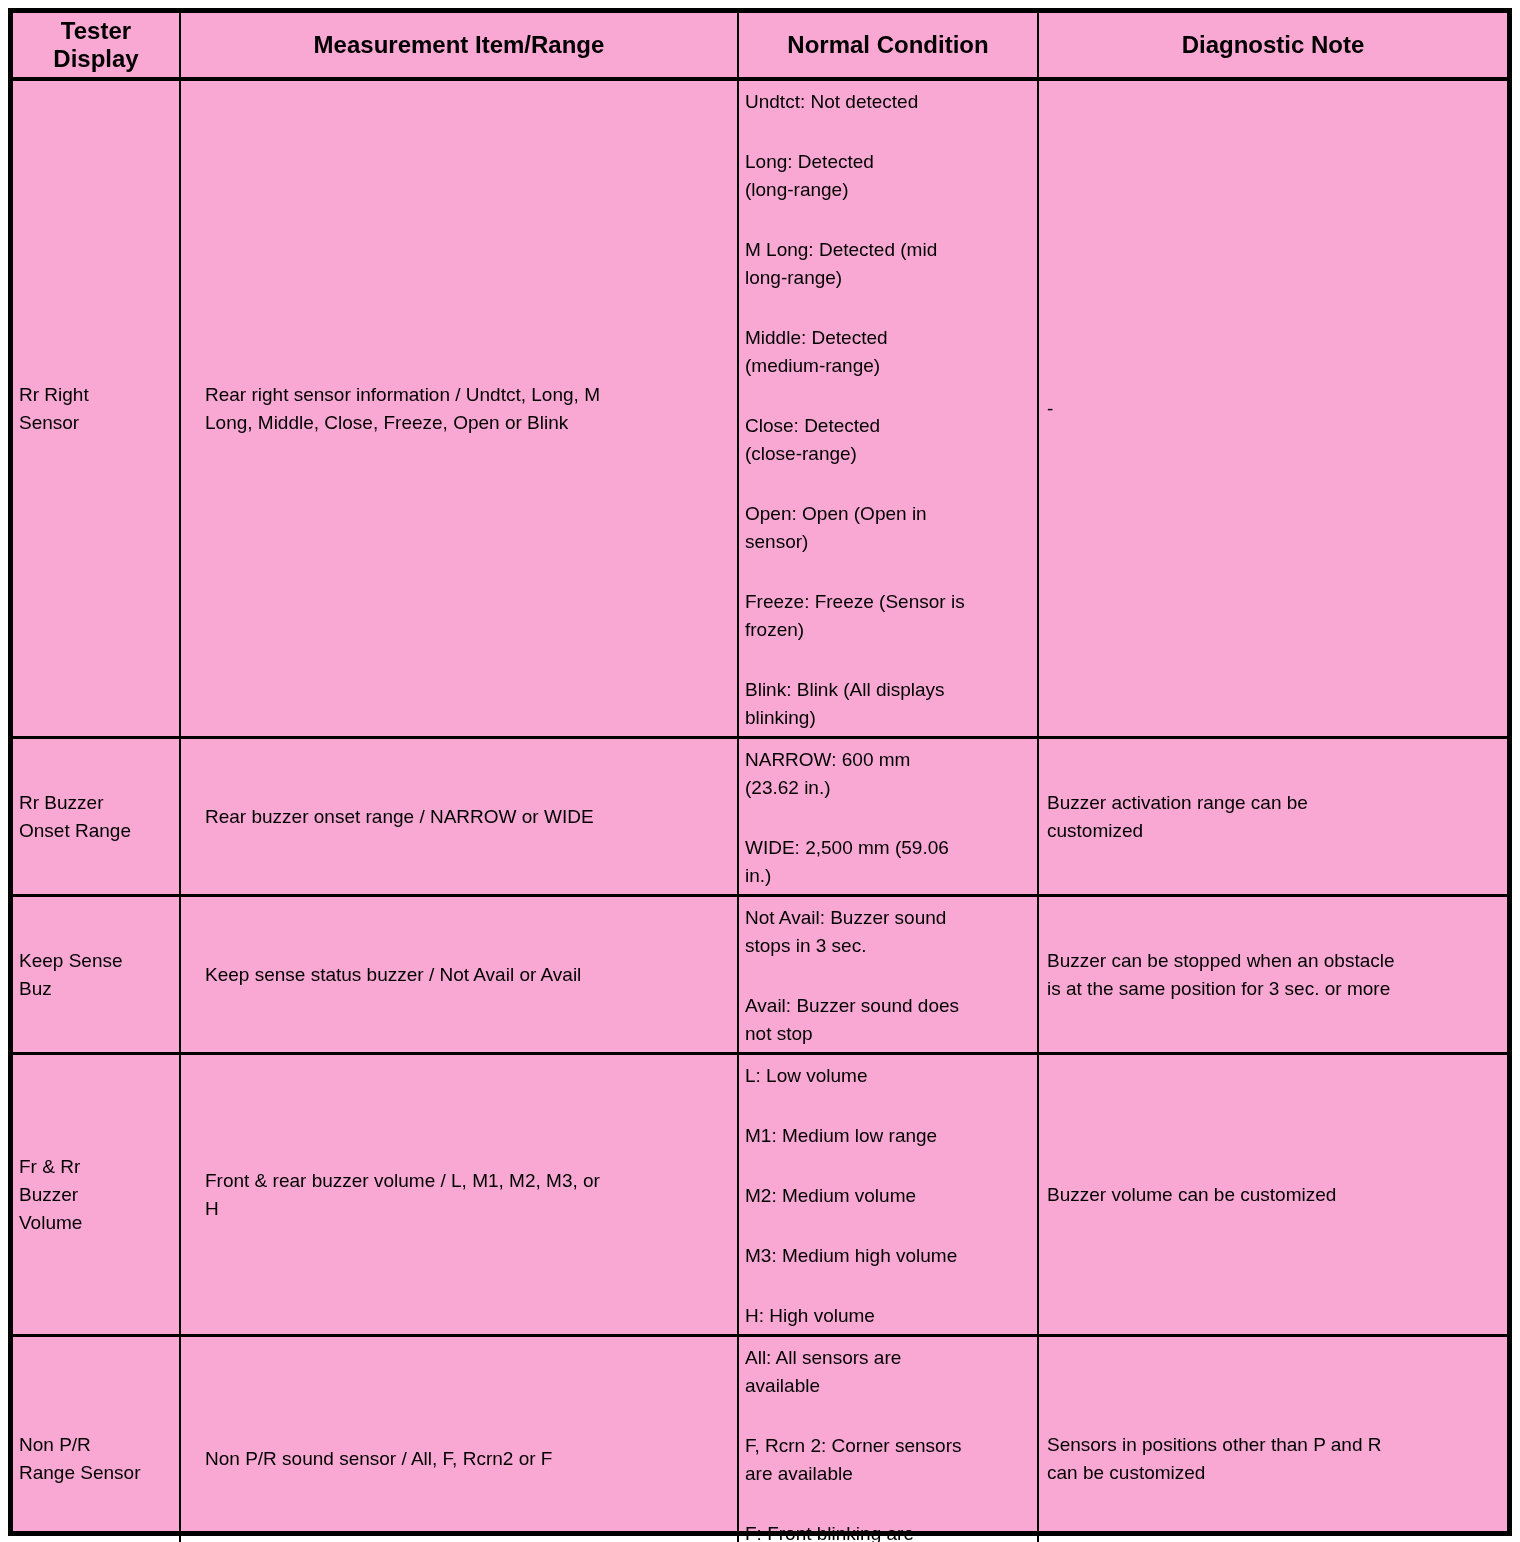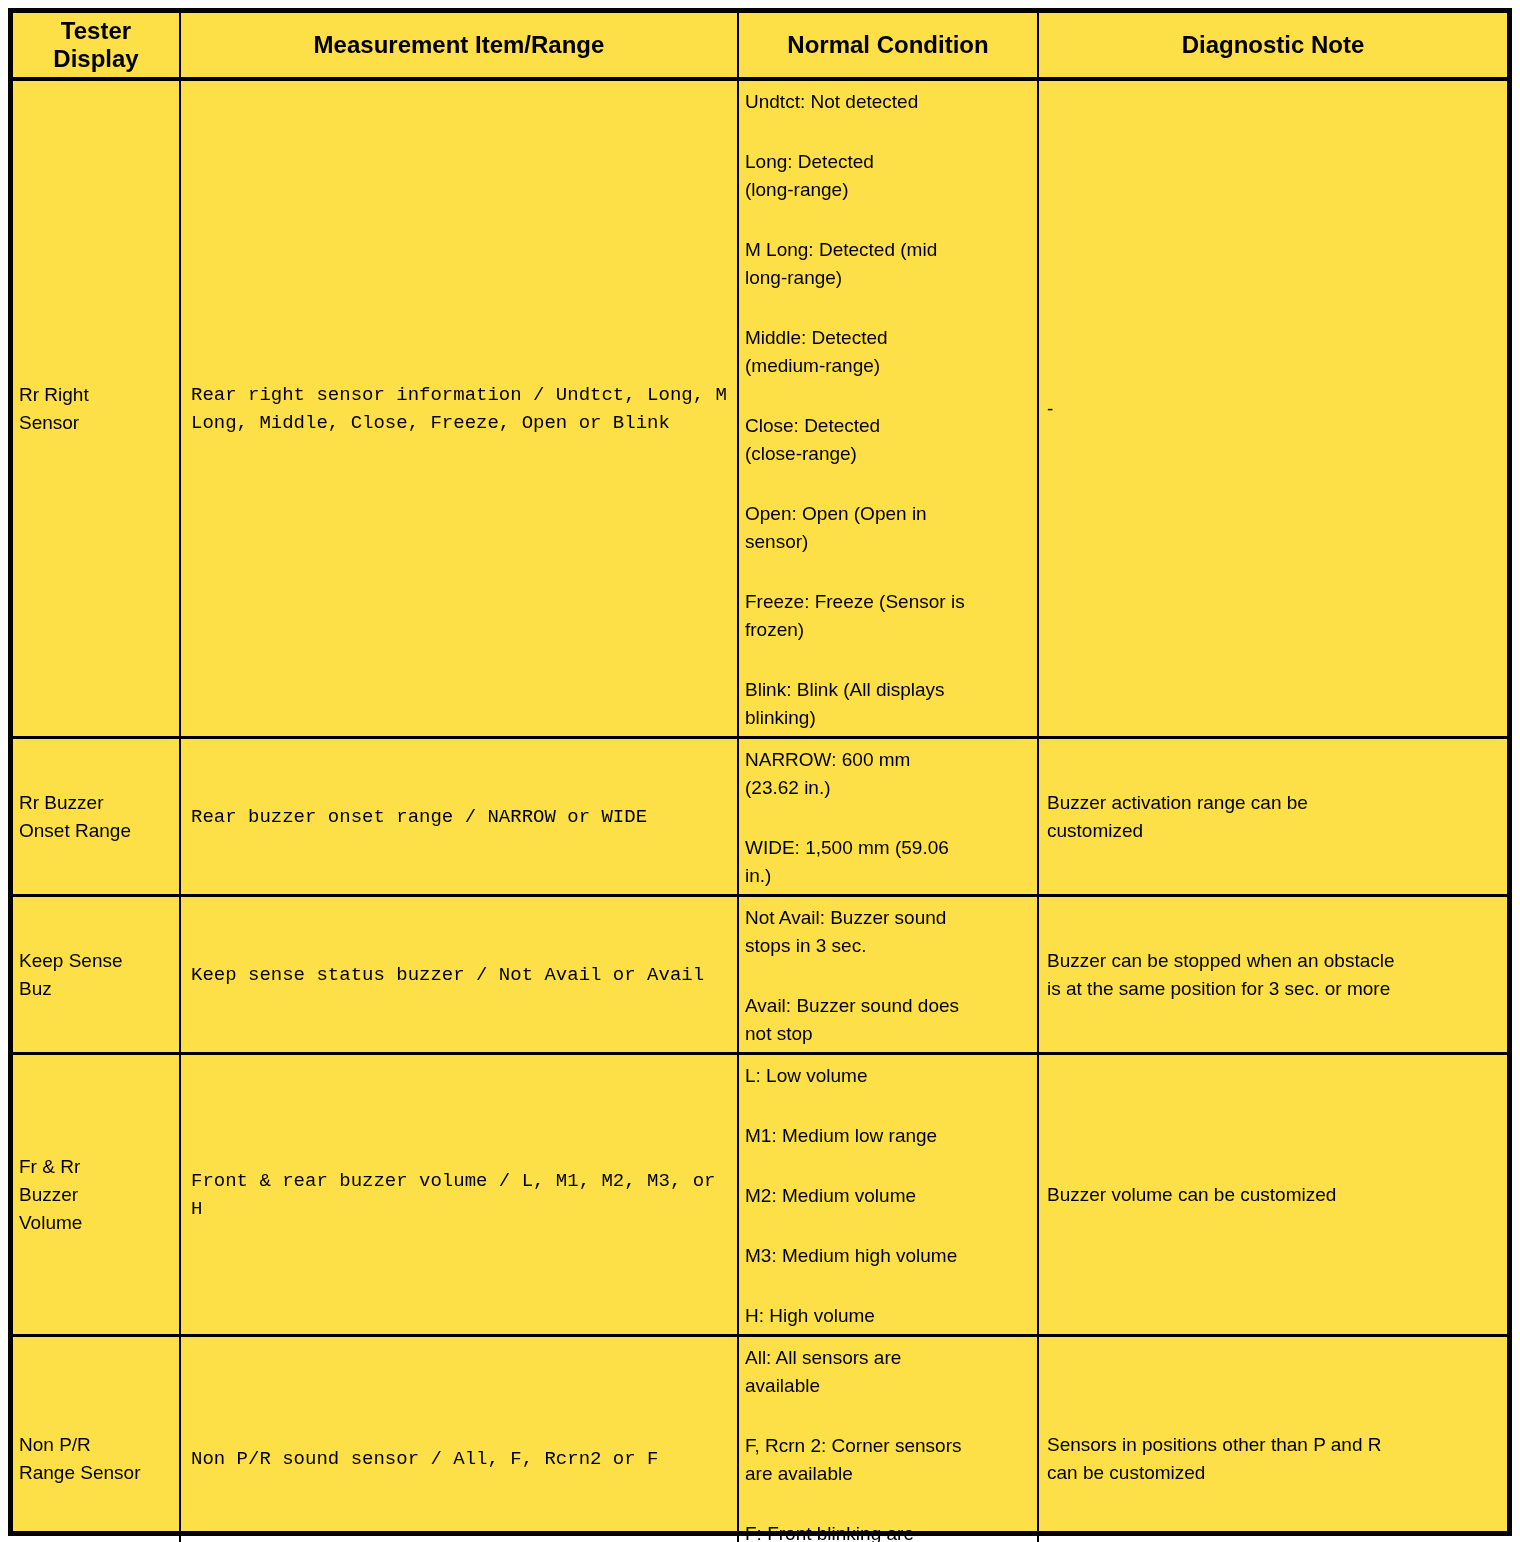--- a/index.html
+++ b/index.html
@@ -16,21 +16,21 @@
     overflow: hidden;
   }
   .table-wrap {
     position: absolute;
     left: 8px;
     top: 8px;
     width: 1504px;
     height: 1528px;
     box-sizing: border-box;
     border: 5px solid #000000;
-    background: #fde047;
+    background: #f9a8d4;
   }
   table.diag-table {
     border-collapse: collapse;
     table-layout: fixed;
     width: 100%;
     height: 100%;
   }
   col.c1 { width: 167px; }
   col.c2 { width: 558px; }
   col.c3 { width: 300px; }
@@ -65,23 +65,22 @@
   tbody tr:nth-child(4) { height: 261px; }
   tbody tr:nth-child(5) { height: 243px; }
 
   td.cell-display {
     vertical-align: middle;
     padding: 4px 6px 4px 6px;
     white-space: pre-line;
   }
   td.cell-measurement {
     vertical-align: middle;
-    padding: 4px 8px 4px 10px;
-    white-space: pre-line;
-    font-family: Liberation Mono, monospace;
+    padding: 4px 8px 4px 24px;
+    white-space: pre-line;
   }
   td.cell-normal {
     vertical-align: top;
     padding: 7px 4px 4px 6px;
   }
   td.cell-note {
     vertical-align: middle;
     padding: 4px 6px 4px 8px;
     white-space: pre-line;
   }
@@ -139,21 +138,21 @@
     <td class="cell-note">-</td>
   </tr>
 
   <tr>
     <td class="cell-display">Rr Buzzer
 Onset Range</td>
     <td class="cell-measurement">Rear buzzer onset range / NARROW or WIDE</td>
     <td class="cell-normal">
             <p class="para">NARROW: 600 mm
 (23.62 in.)</p>
-            <p class="para">WIDE: 1,500 mm (59.06
+            <p class="para">WIDE: 2,500 mm (59.06
 in.)</p>
           </td>
     <td class="cell-note">Buzzer activation range can be
 customized</td>
   </tr>
 
   <tr>
     <td class="cell-display">Keep Sense
 Buz</td>
     <td class="cell-measurement">Keep sense status buzzer / Not Avail or Avail</td>

